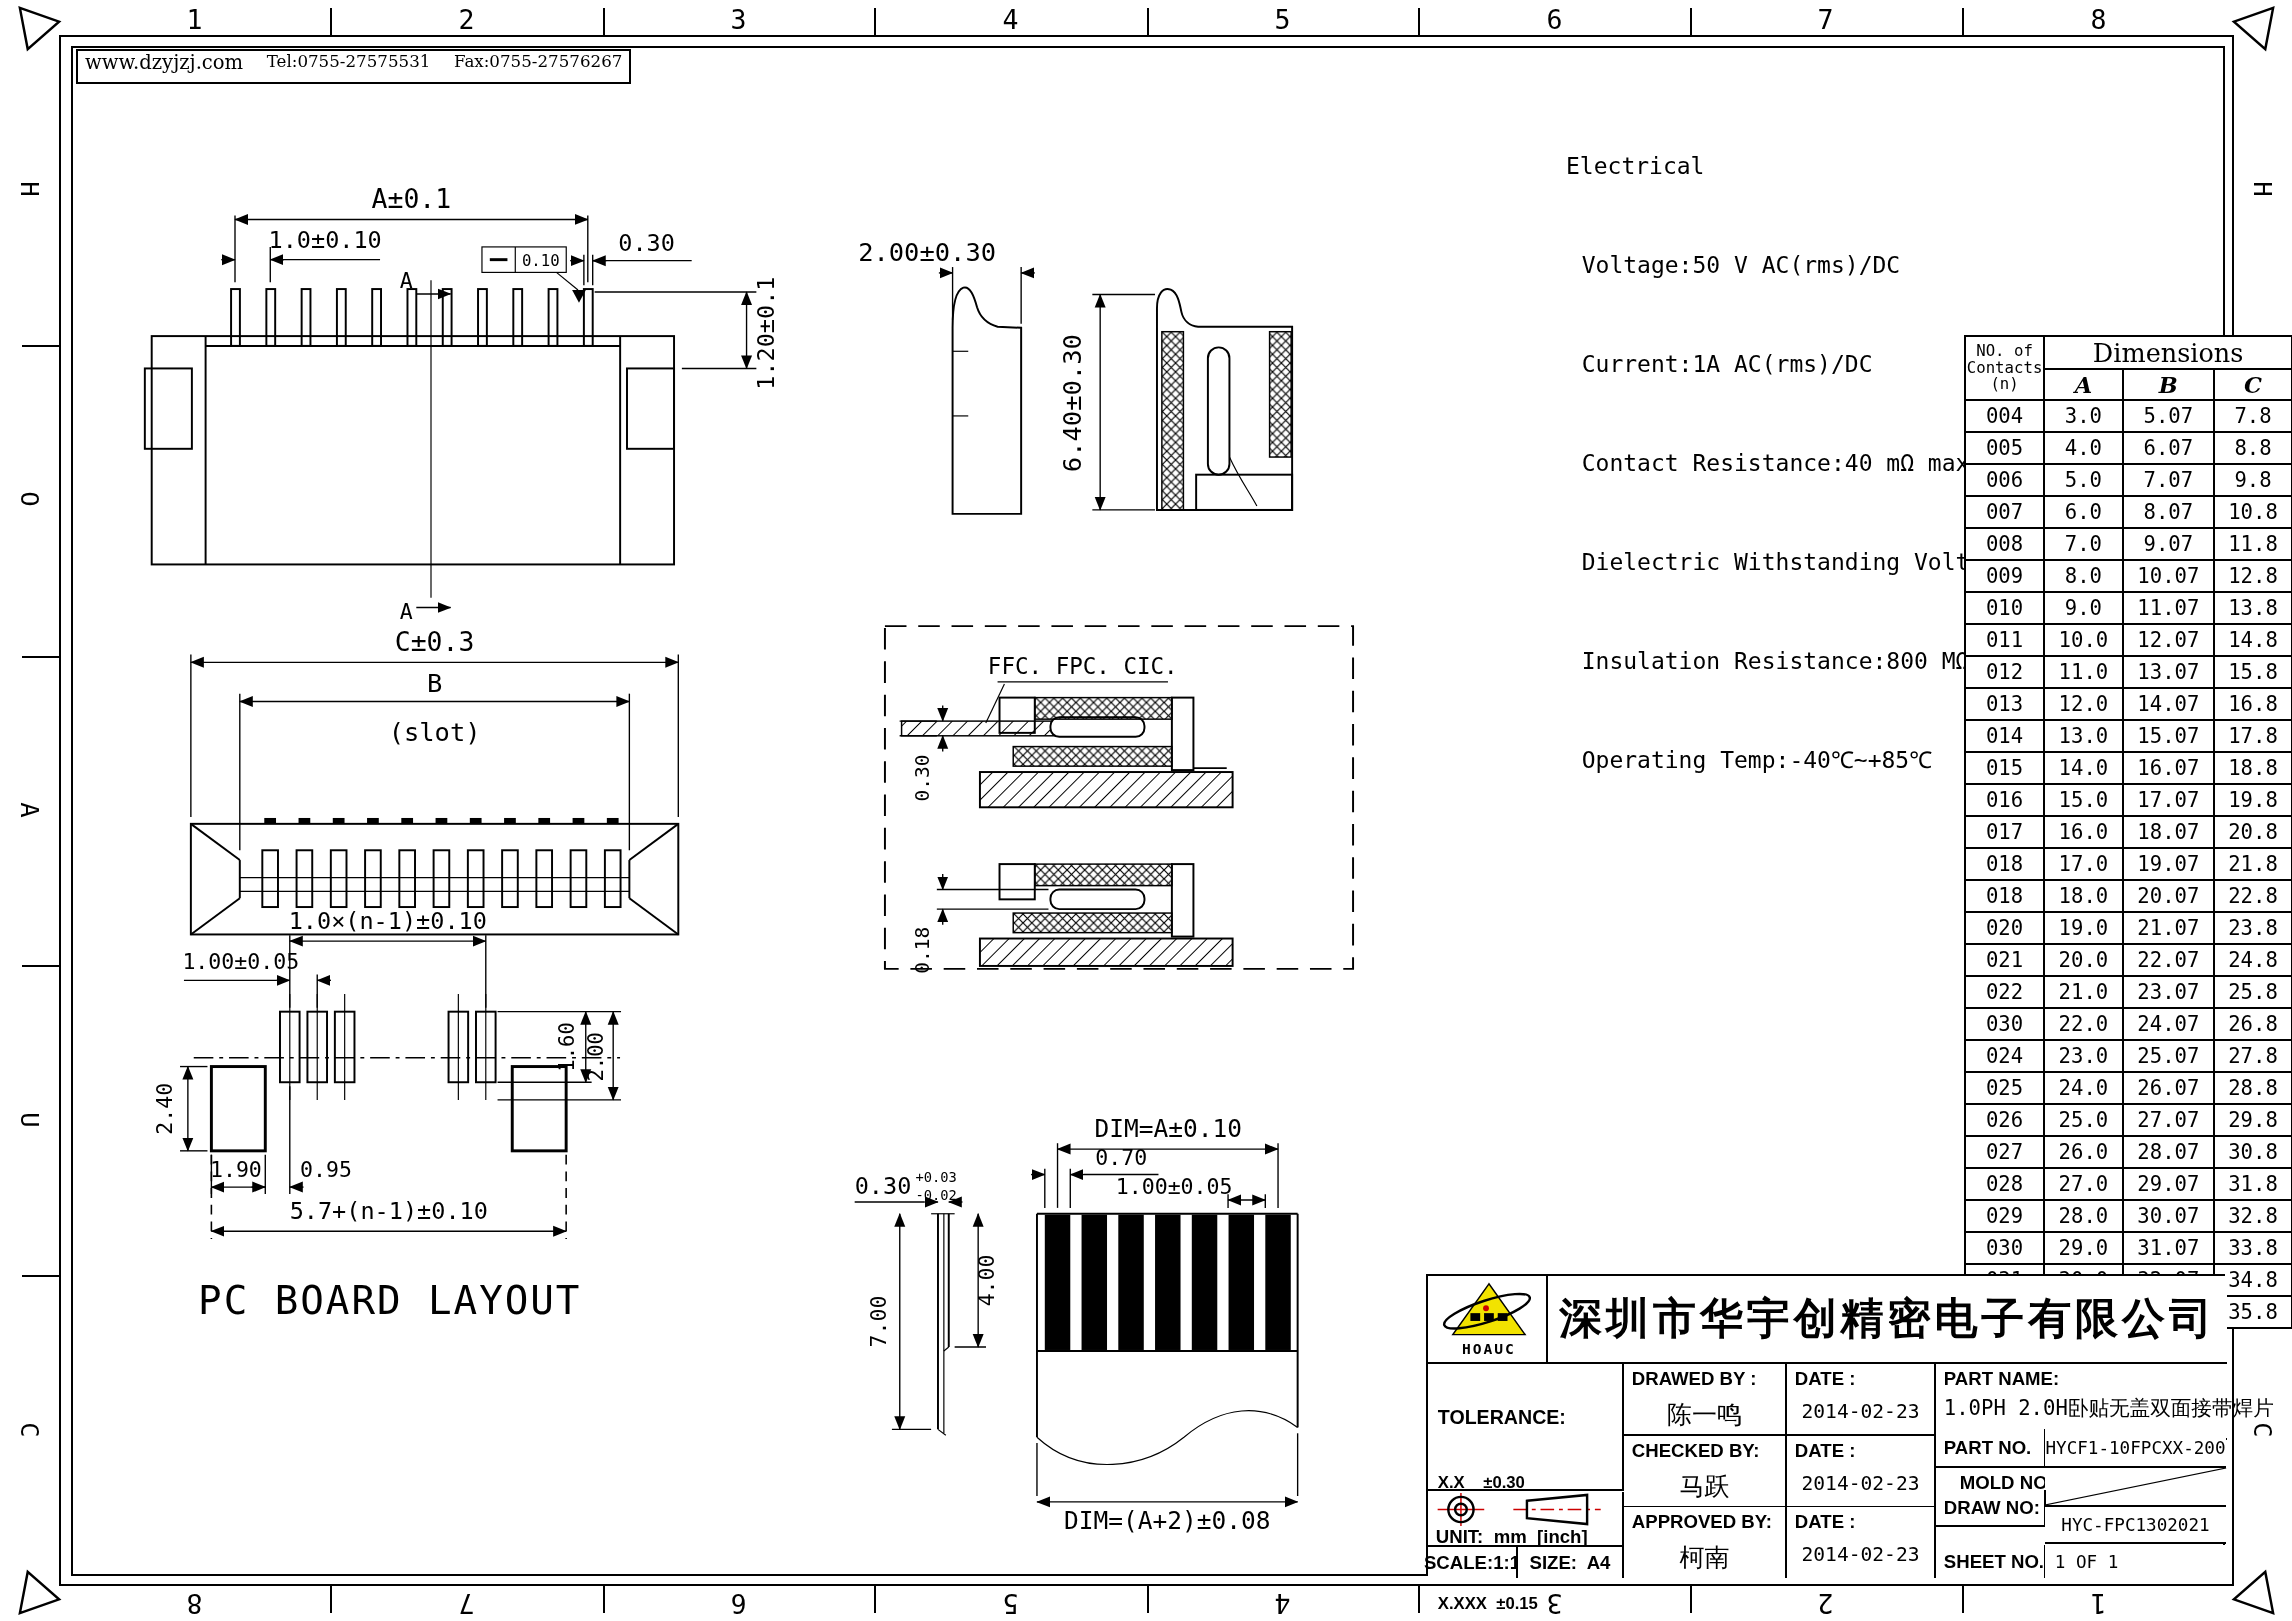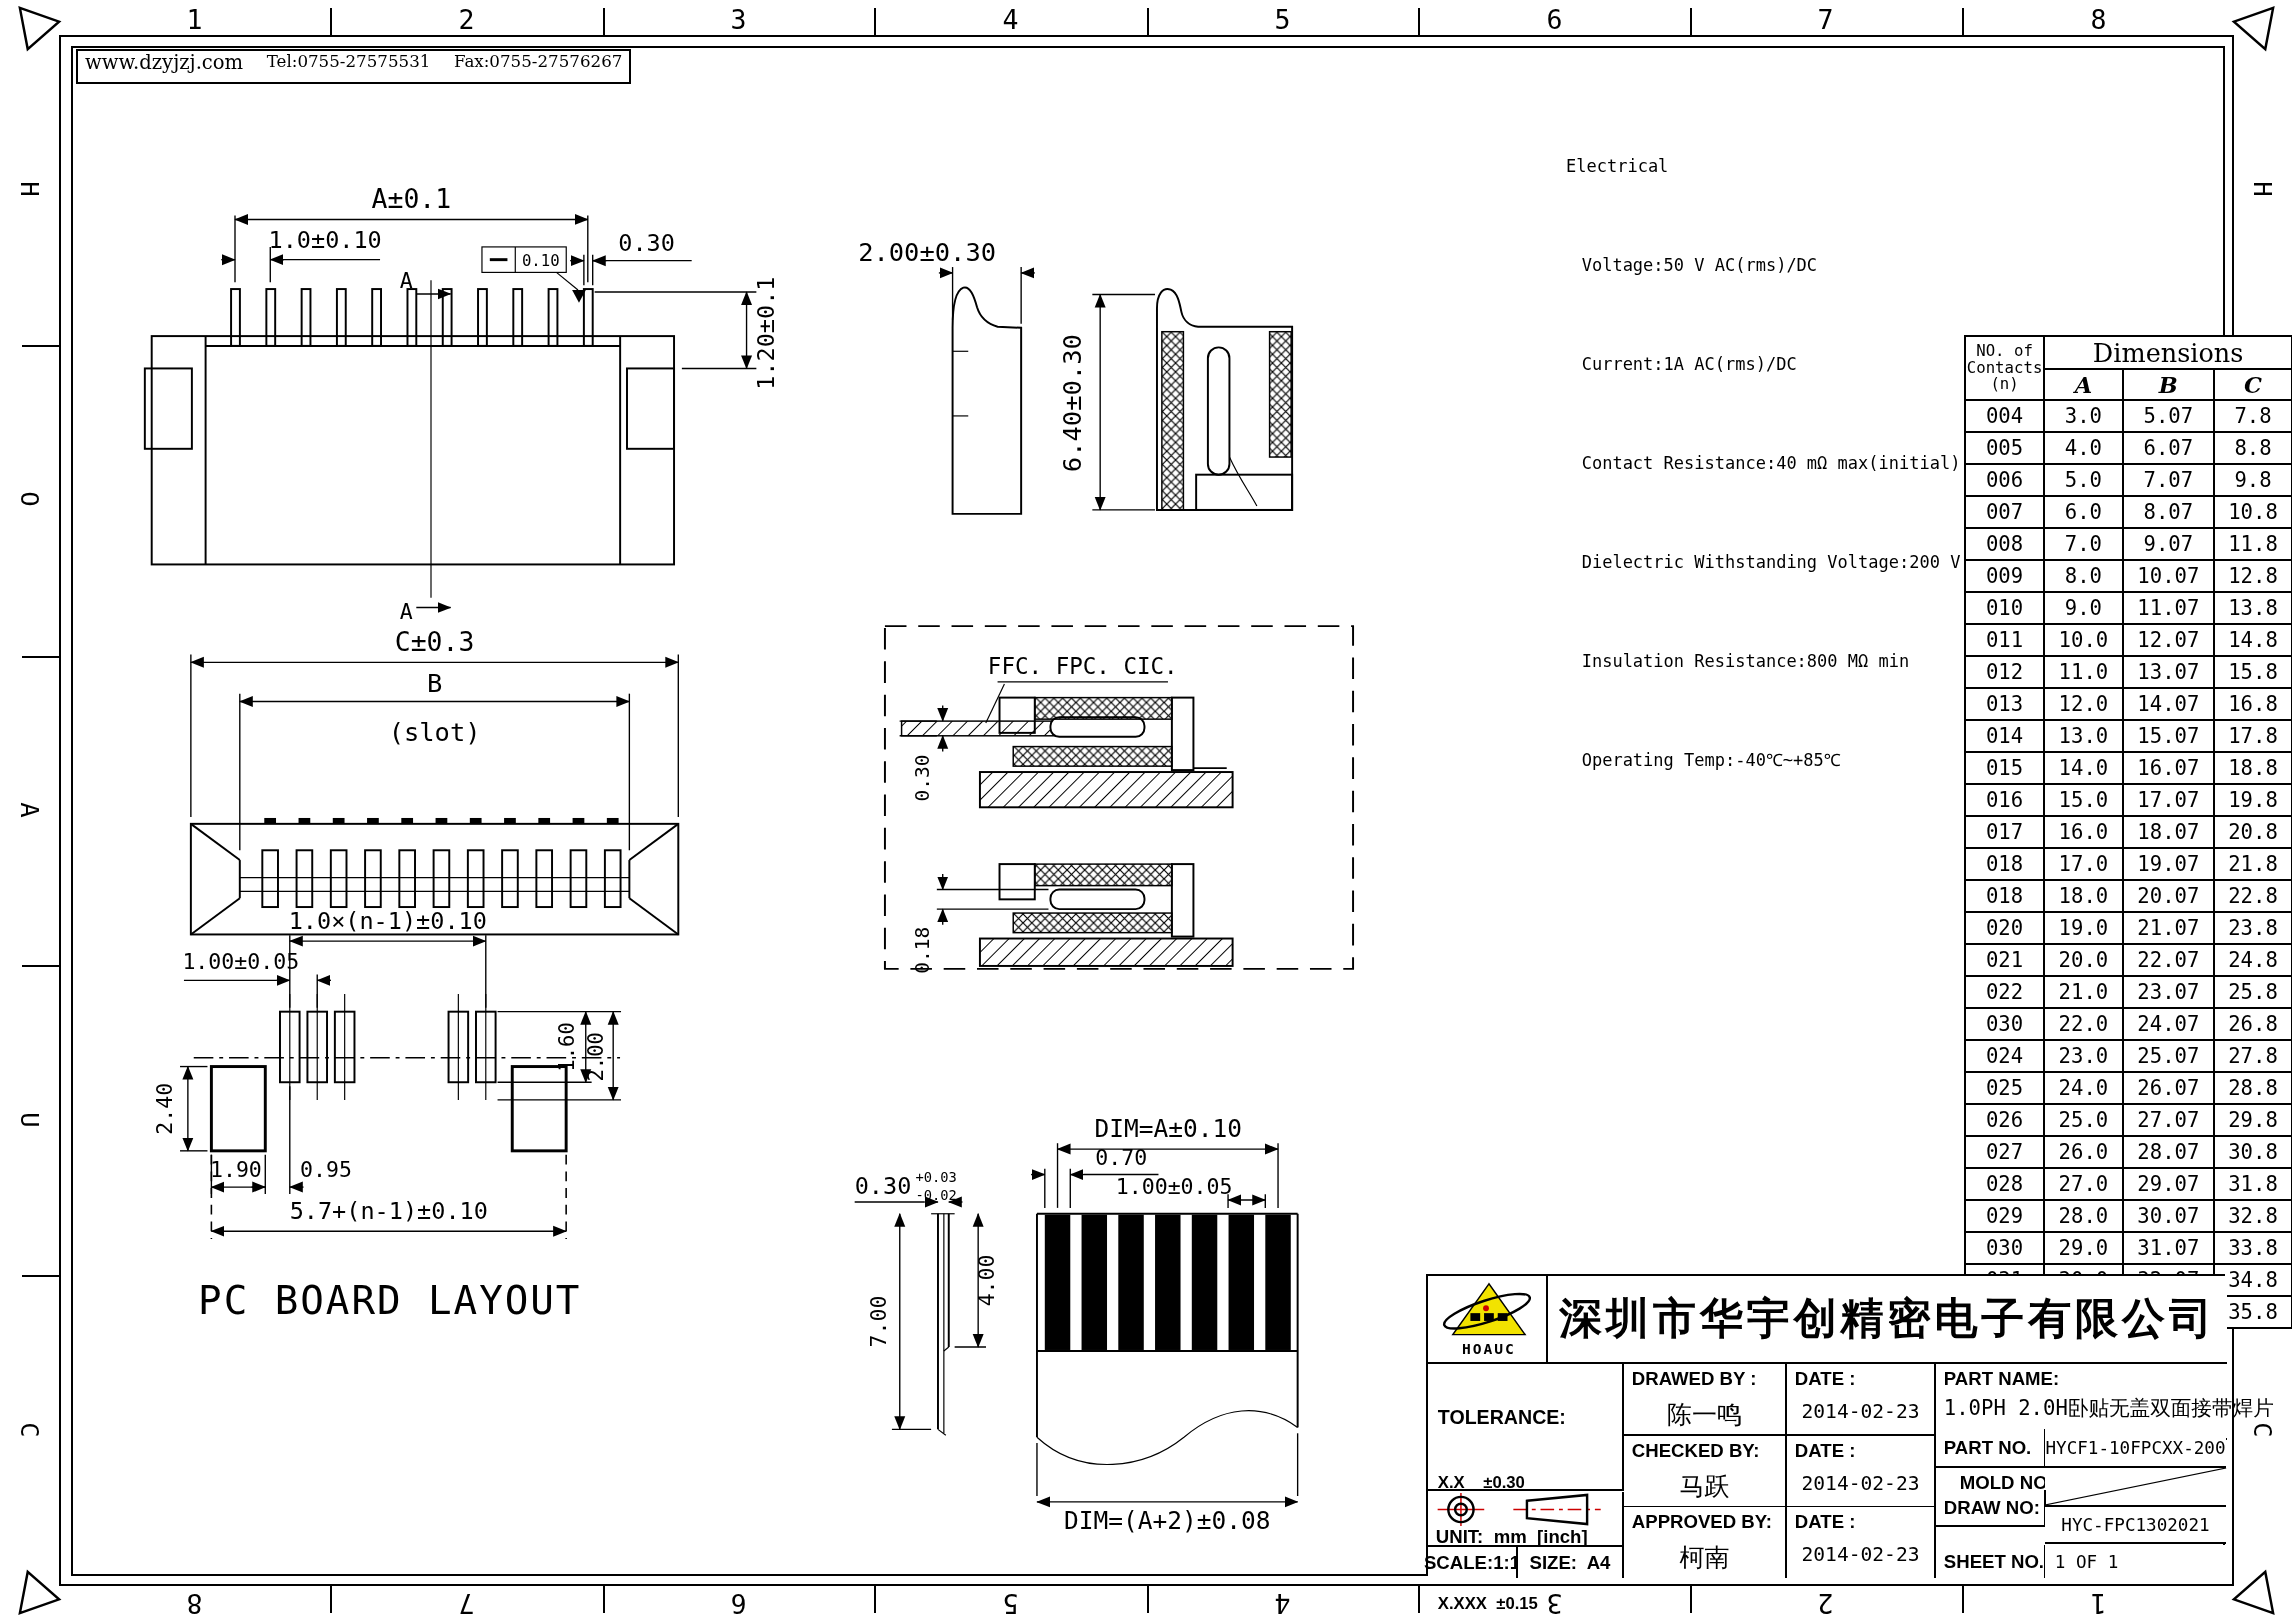--- a/index.html
+++ b/index.html
@@ -11,21 +11,21 @@
   .tick{background:#000;}
   .ruler-label{font-size:26.5px;width:39px;text-align:center;}
   .ruler-label.flip{transform:rotate(180deg);}
   .row-label{font-size:25.5px;width:31px;text-align:center;transform:rotate(90deg);}
   
   .info-box{left:76px;top:49px;height:35px;border:2px solid #000;display:flex;gap:23.5px;
     padding:0 7px;font-family:"DejaVu Serif",serif;font-weight:normal;box-sizing:border-box;background:#fff;}
   .info-box .site{font-size:19.6px;}
   .info-box .tel,.info-box .fax{font-size:16.7px;}
   
-  .electrical{left:1566px;top:84px;font-size:17px;line-height:33px;white-space:pre;}
+  .electrical{left:1566px;top:84px;font-size:23px;line-height:33px;white-space:pre;}
   .electrical .e-line{padding-left:15.7px;}
   
   .dims-wrap{left:1964px;top:335px;}
   table.dims{border-collapse:collapse;table-layout:fixed;background:#fff;}
   table.dims th,table.dims td{border:2px solid #000;padding:0;text-align:center;overflow:hidden;}
   table.dims .c-th{width:78px;font-size:15.7px;line-height:16.7px;font-weight:normal;}
   table.dims .dim-th{width:291px;height:31px;font-family:"DejaVu Serif",serif;font-size:25.5px;font-weight:normal;}
   table.dims .abc{height:29px;font-family:"DejaVu Serif",serif;font-style:italic;font-size:22.5px;font-weight:bold;}
   table.dims td{height:30px;font-size:20.6px;}
   table.dims col.cA{width:93px}table.dims col.cB{width:106px}table.dims col.cC{width:92px}

